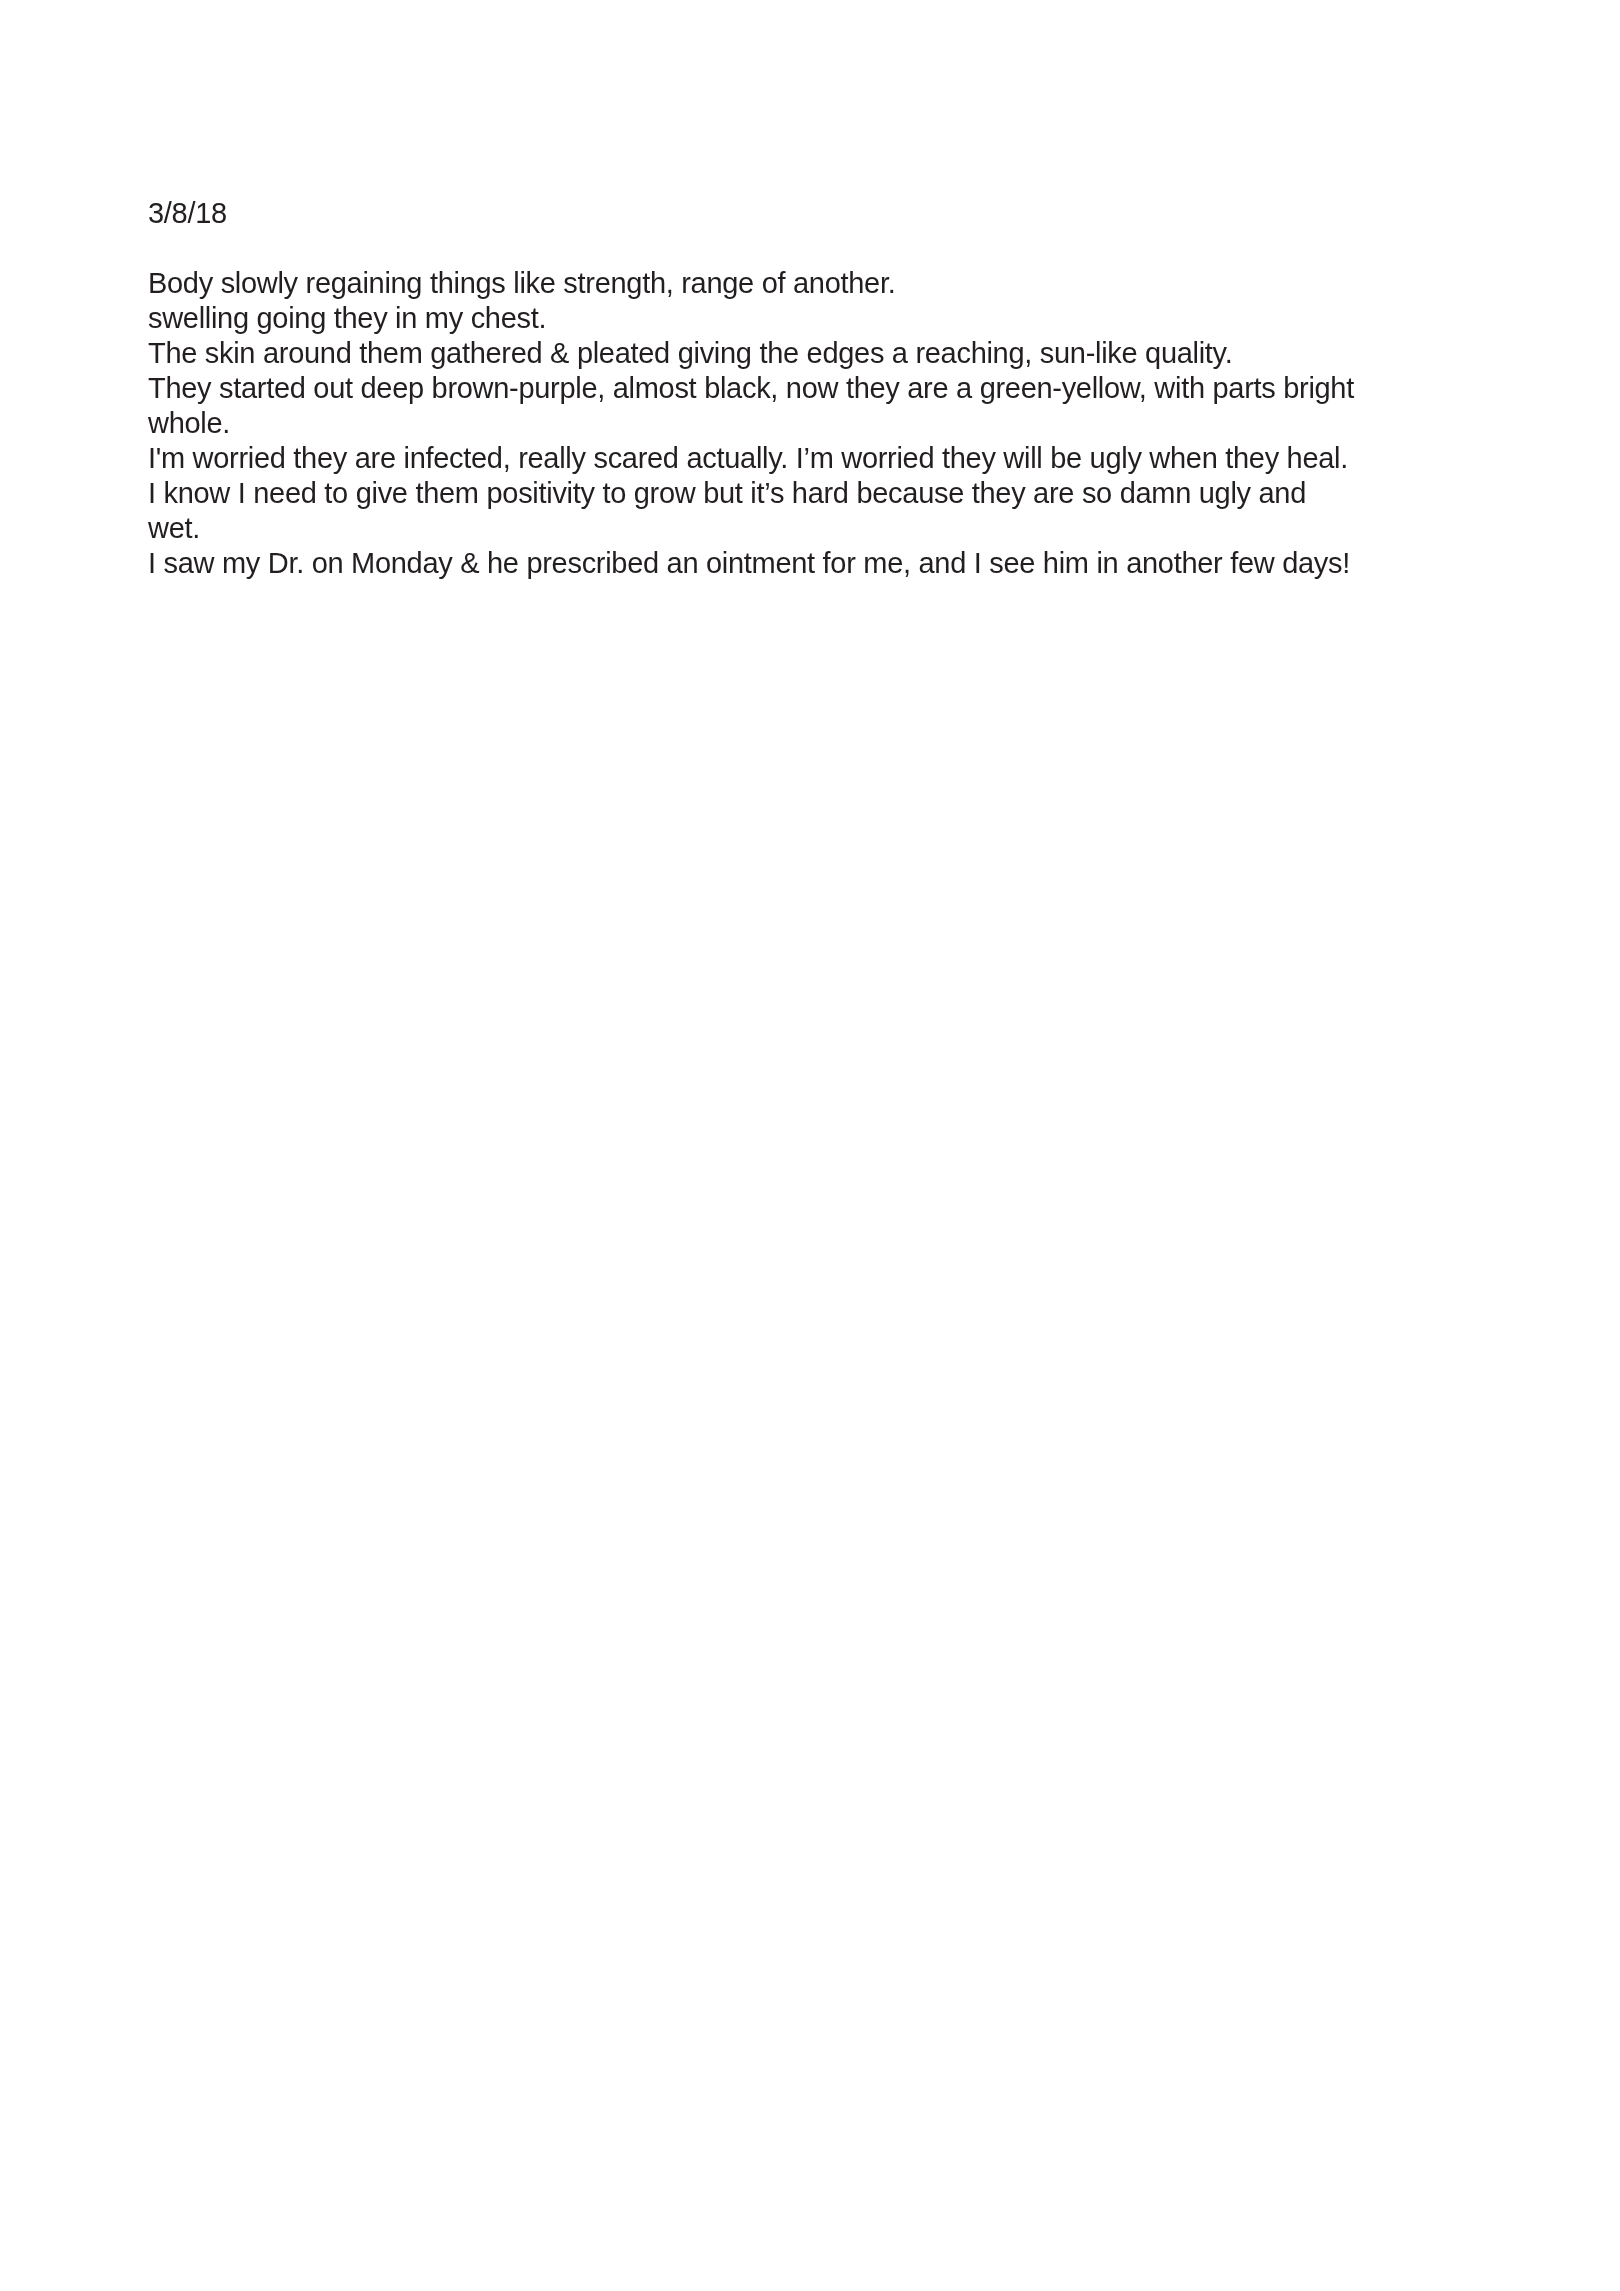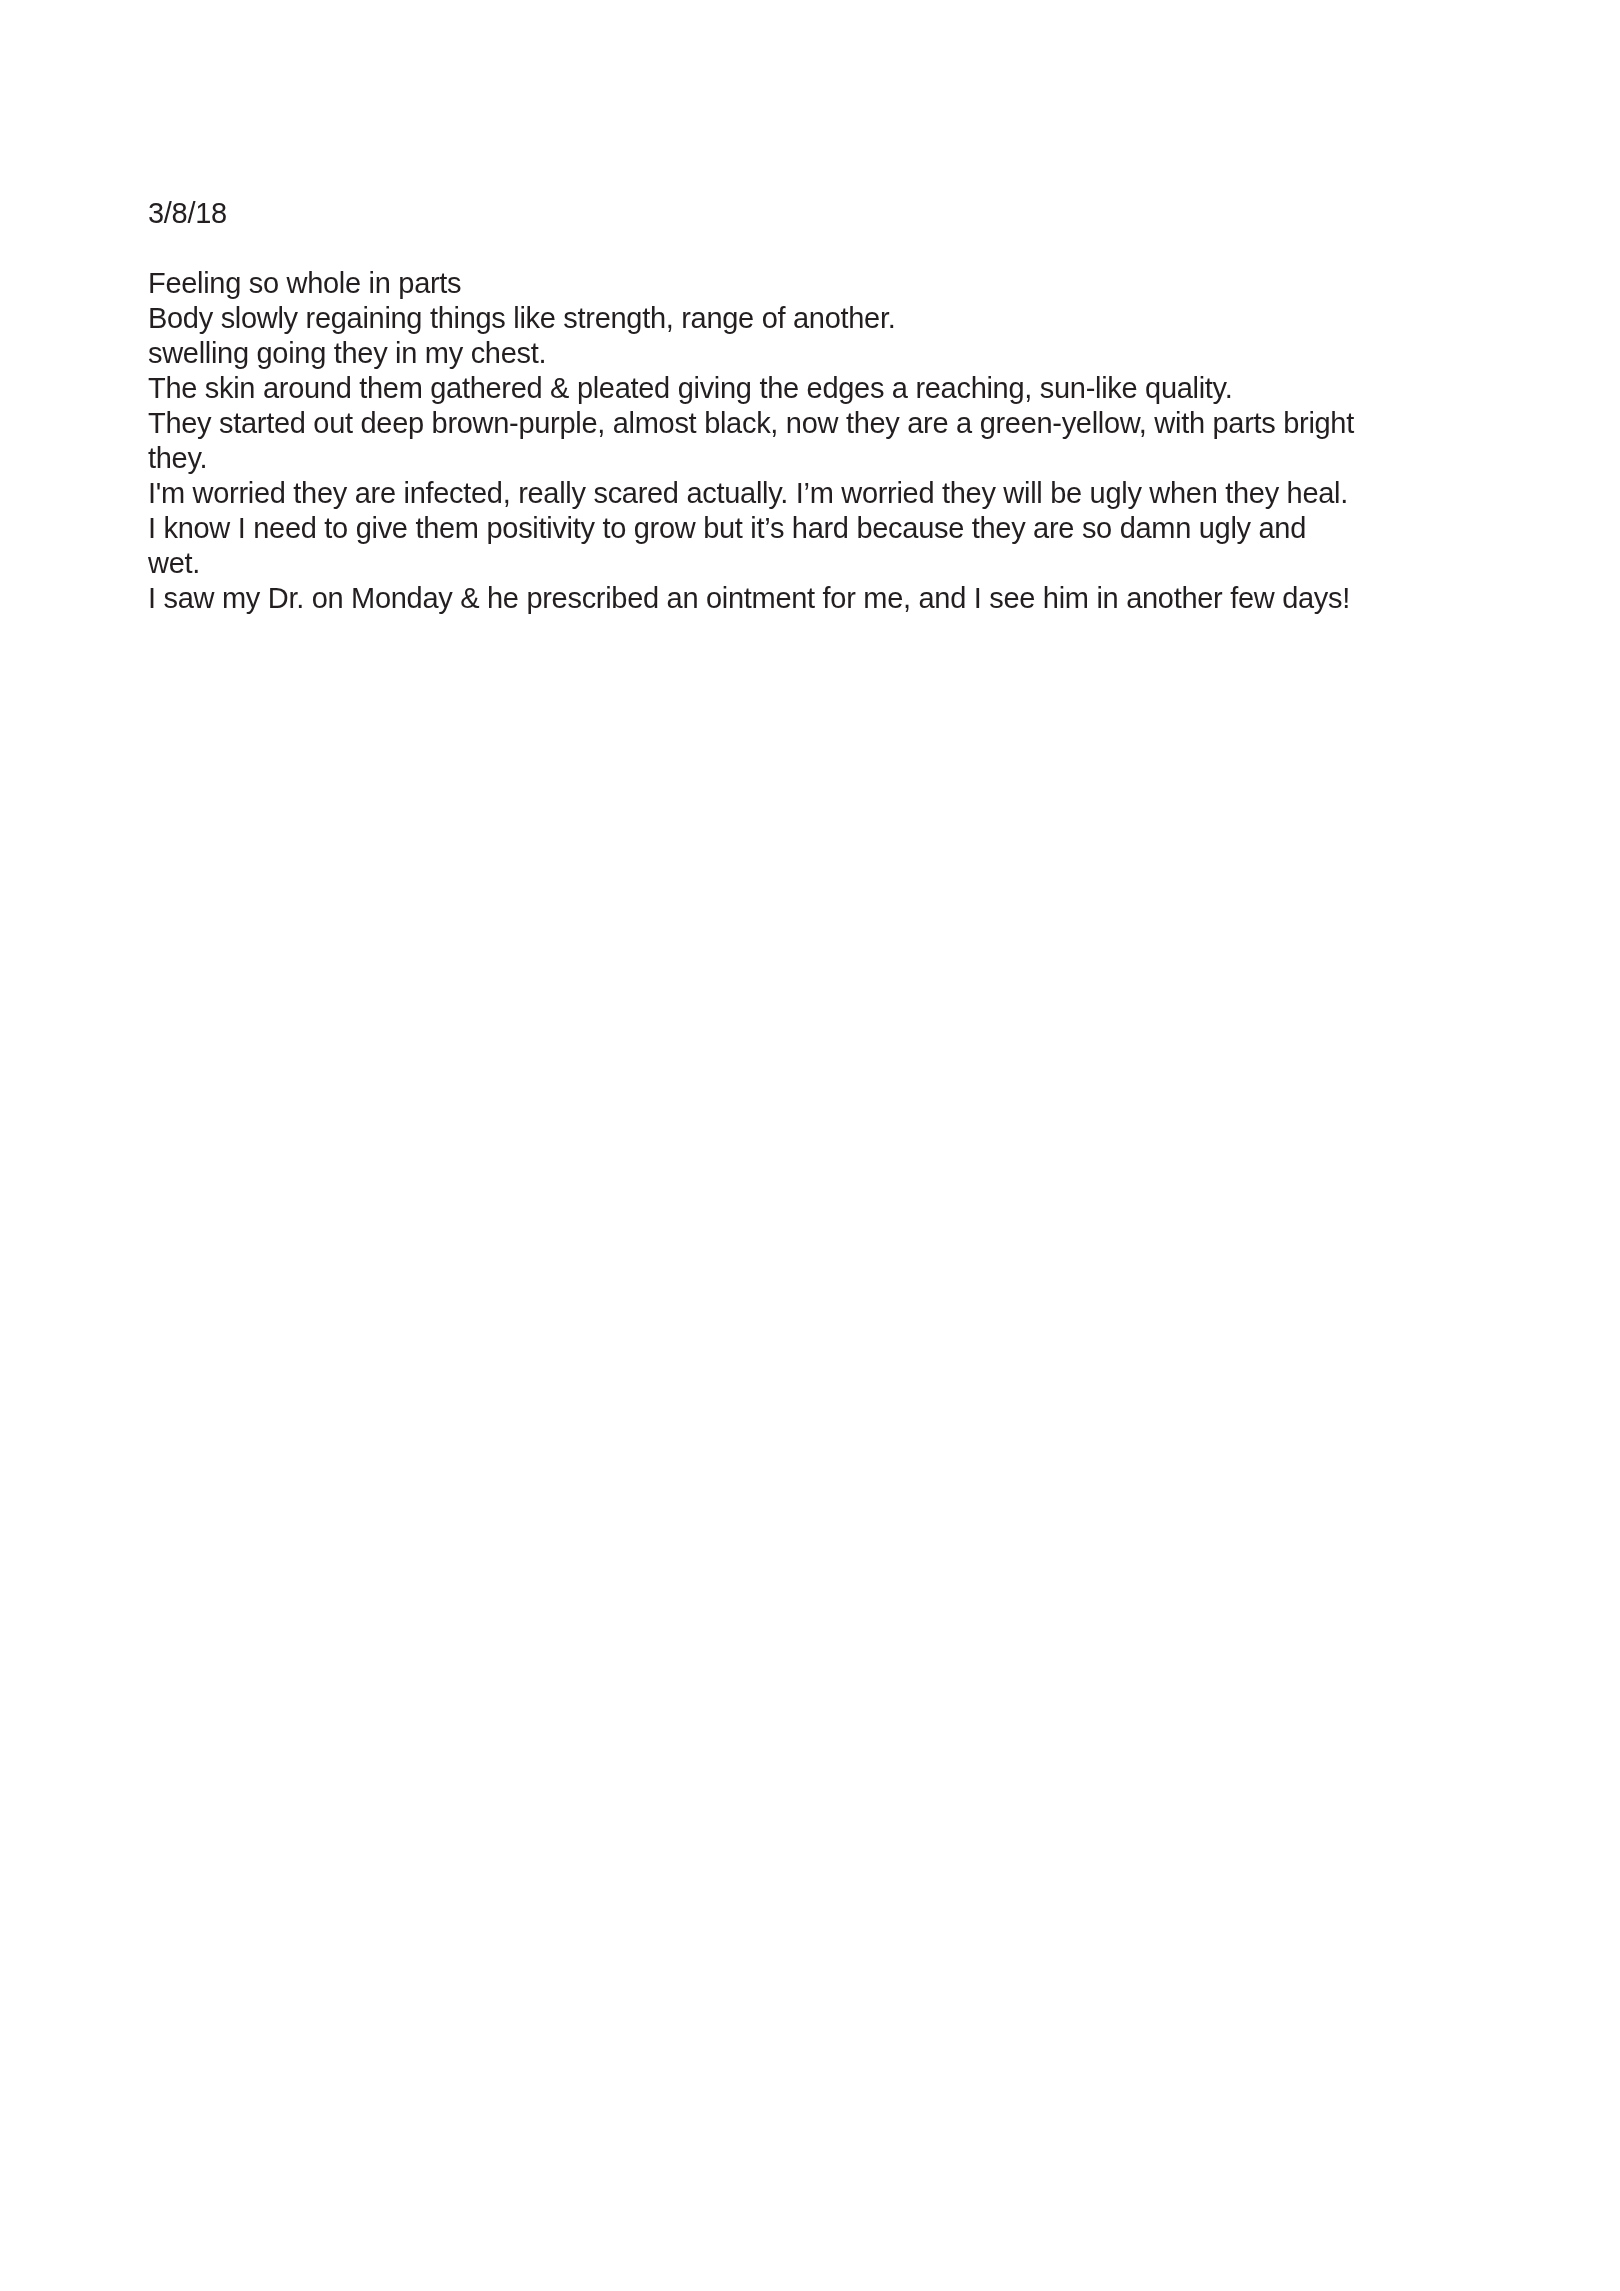--- a/index.html
+++ b/index.html
@@ -34,26 +34,25 @@
   }
 </style>
 </head>
 <body>
 
 <div class="page">
   <div class="textblock">
     <div class="line">3/8/18</div>
     <div class="blank-line"></div>
     <div>
-        <div class="line">Feeling so whole in parts</div>
         <div class="line">Body slowly regaining things like strength, range of another.</div>
         <div class="line">swelling going they in my chest.</div>
         <div class="line">The skin around them gathered &amp; pleated giving the edges a reaching, sun-like quality.</div>
         <div class="line">They started out deep brown-purple, almost black, now they are a green-yellow, with parts bright</div>
-        <div class="line">they.</div>
+        <div class="line">whole.</div>
         <div class="line">I'm worried they are infected, really scared actually. I’m worried they will be ugly when they heal.</div>
         <div class="line">I know I need to give them positivity to grow but it’s hard because they are so damn ugly and</div>
         <div class="line">wet.</div>
         <div class="line">I saw my Dr. on Monday &amp; he prescribed an ointment for me, and I see him in another few days!</div>
       </div>
   </div>
 </div>
 
 
 </body></html>

